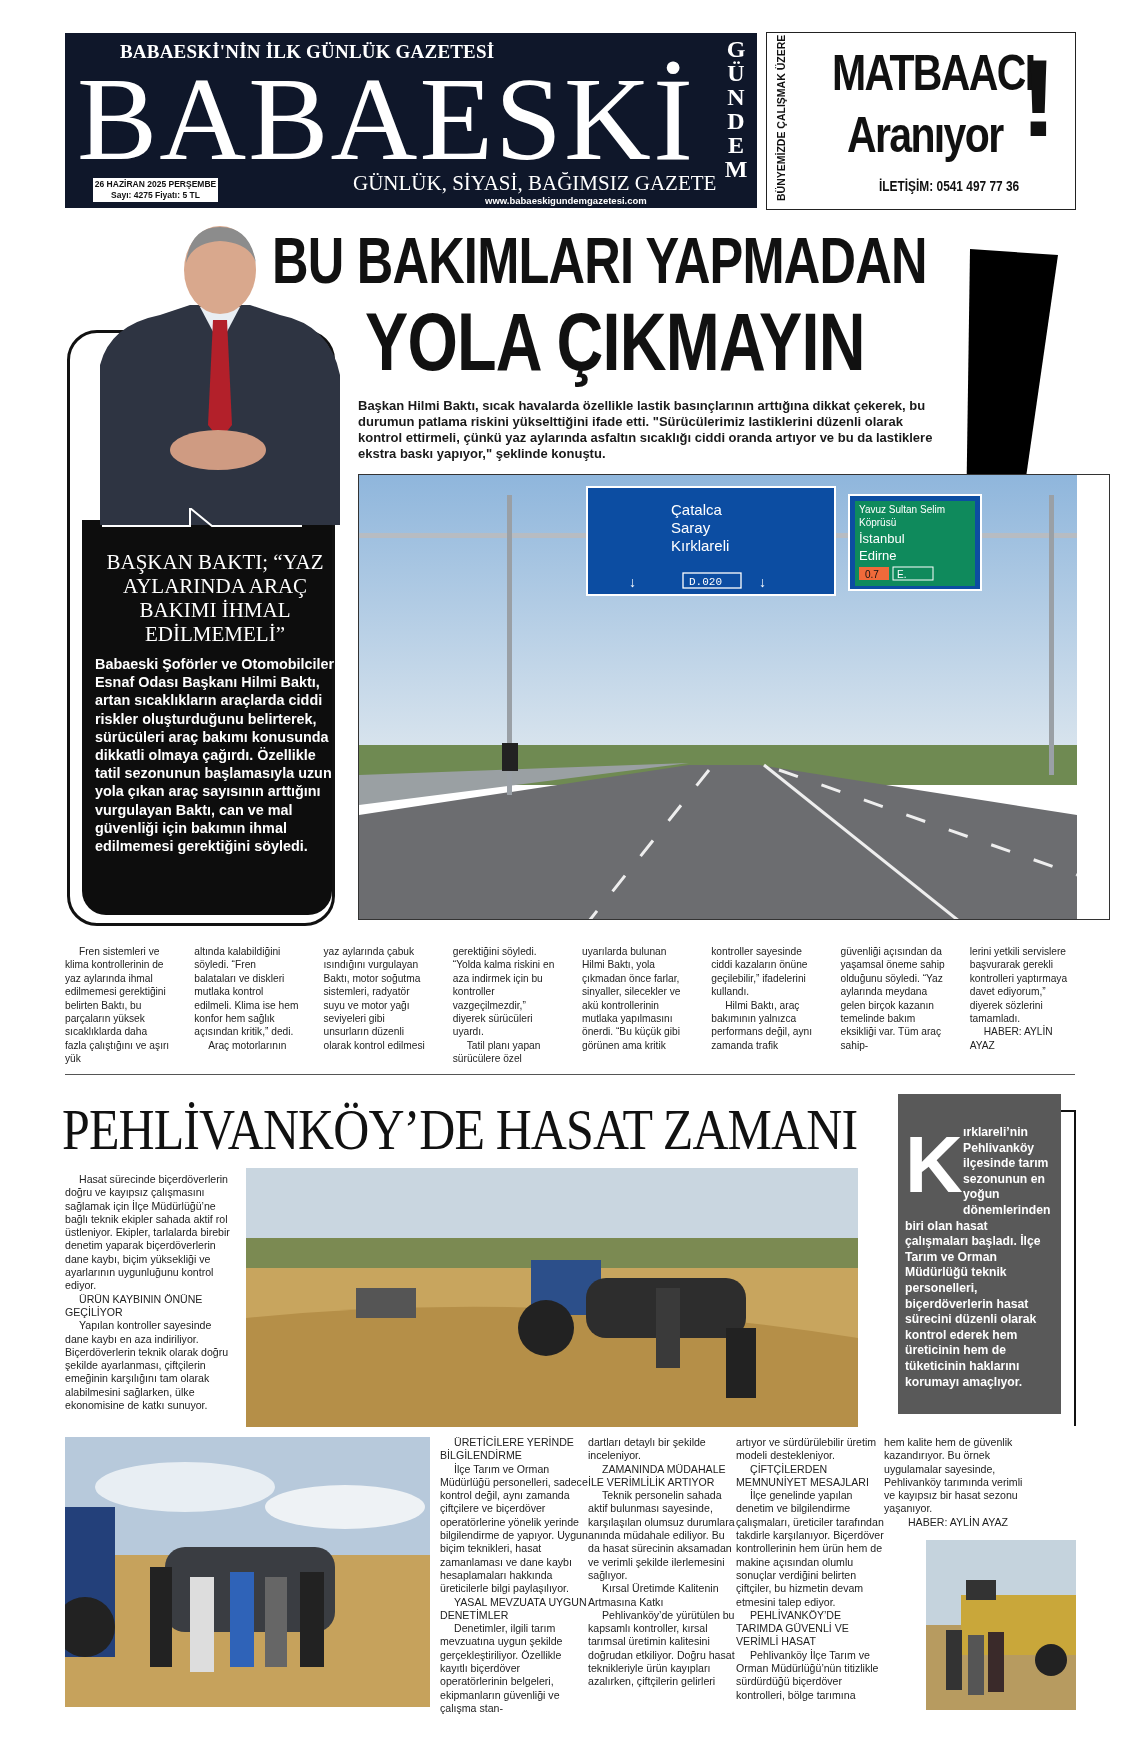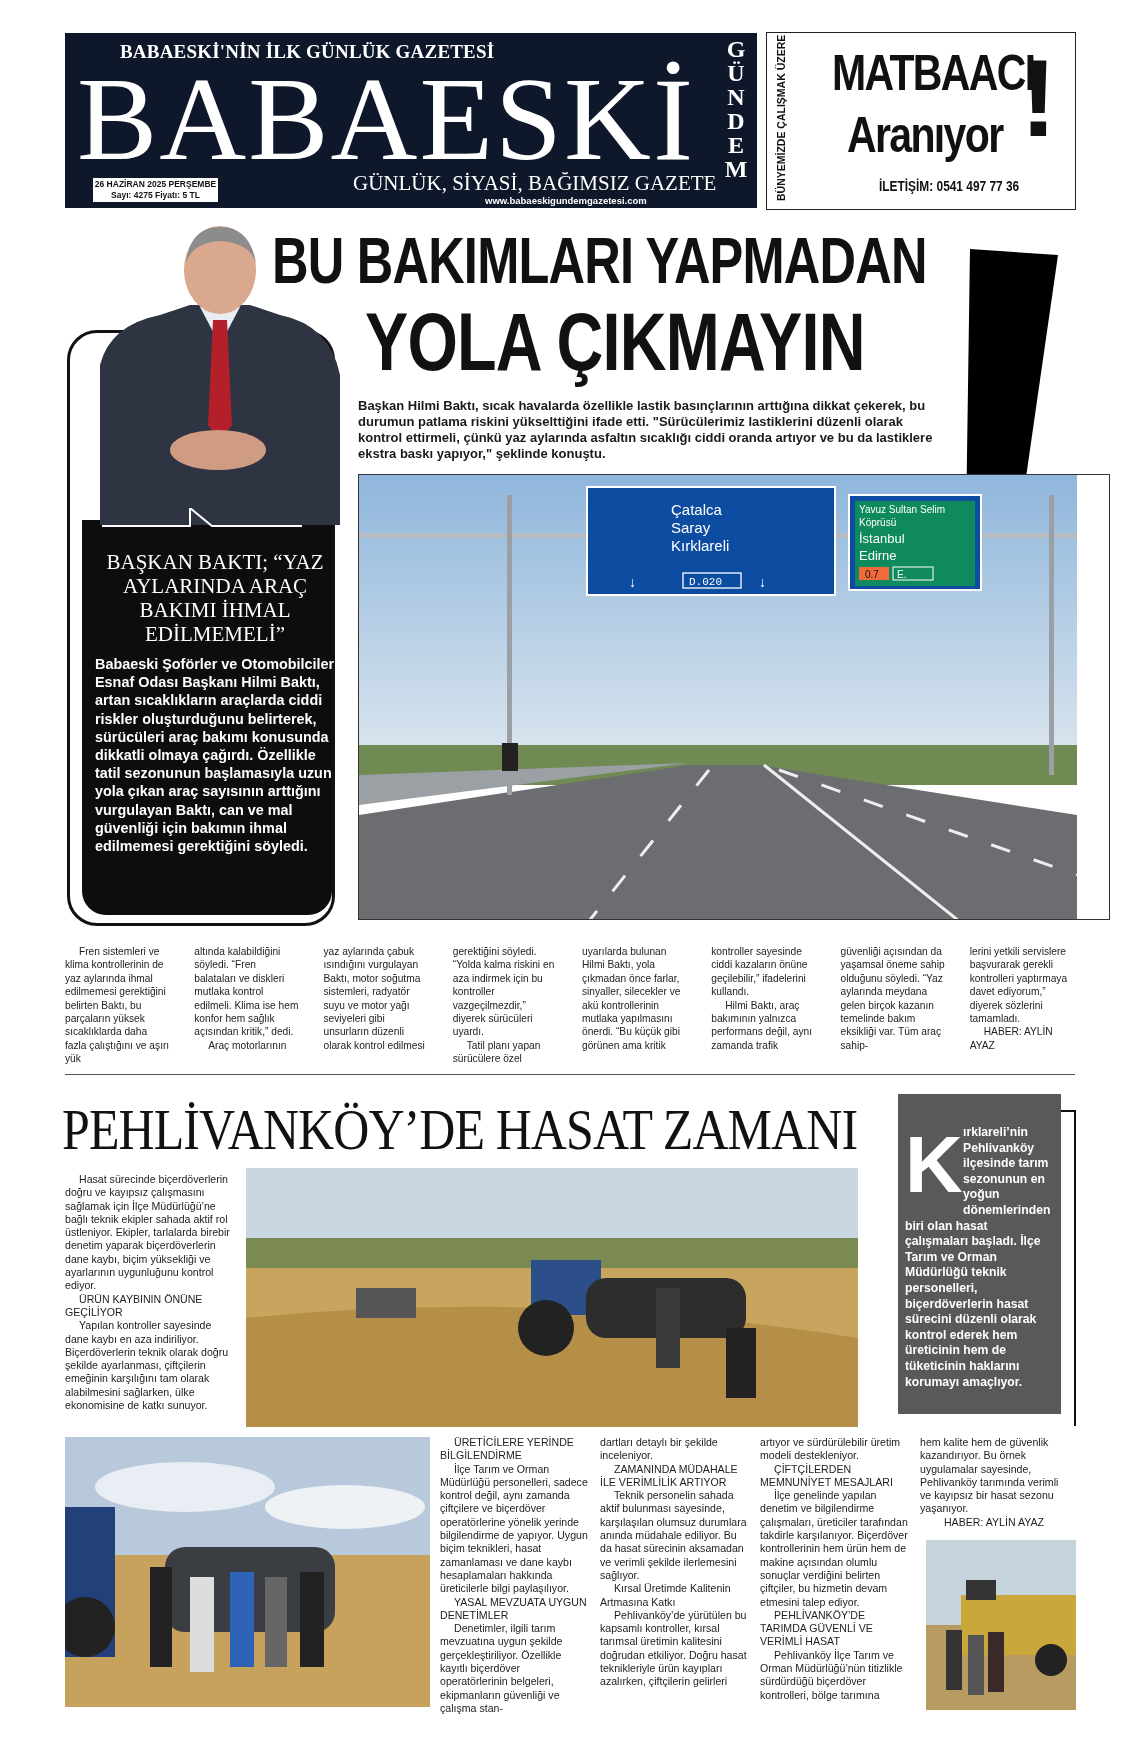--- a/index.html
+++ b/index.html
@@ -56,21 +56,21 @@
   .graybox{left:898px;top:1094px;width:163px;height:320px;background:#595959;}
   .gb-K{left:905px;top:1125px;font-size:80px;font-weight:bold;color:#fff;line-height:80px;}
   .gb-text{left:905px;top:1125px;width:148px;font-size:12.2px;font-weight:bold;color:#fff;line-height:15.6px;}
   .gb-text .drop{float:left;width:58px;height:78px;}
 
   .photo-harvest1{left:246px;top:1168px;width:612px;height:259px;overflow:hidden;}
   .photo-harvest2{left:65px;top:1437px;width:365px;height:270px;overflow:hidden;}
   .photo-combine{left:926px;top:1540px;width:150px;height:170px;overflow:hidden;}
 
   .hv-left{left:65px;top:1173px;width:172px;font-size:10.6px;line-height:13.3px;color:#222;}
-  .hv-cols{left:440px;top:1436px;width:640px;display:flex;gap:12px;}
+  .hv-cols{left:440px;top:1436px;width:640px;display:flex;}
   .hv-col{width:148px;font-size:10.6px;line-height:13.3px;color:#222;}
   .hv-col p{margin:0;}
   .center{text-align:center;}
 
   svg{display:block;}
 </style>
 </head>
 <body>
 
 <div class="abs masthead">

